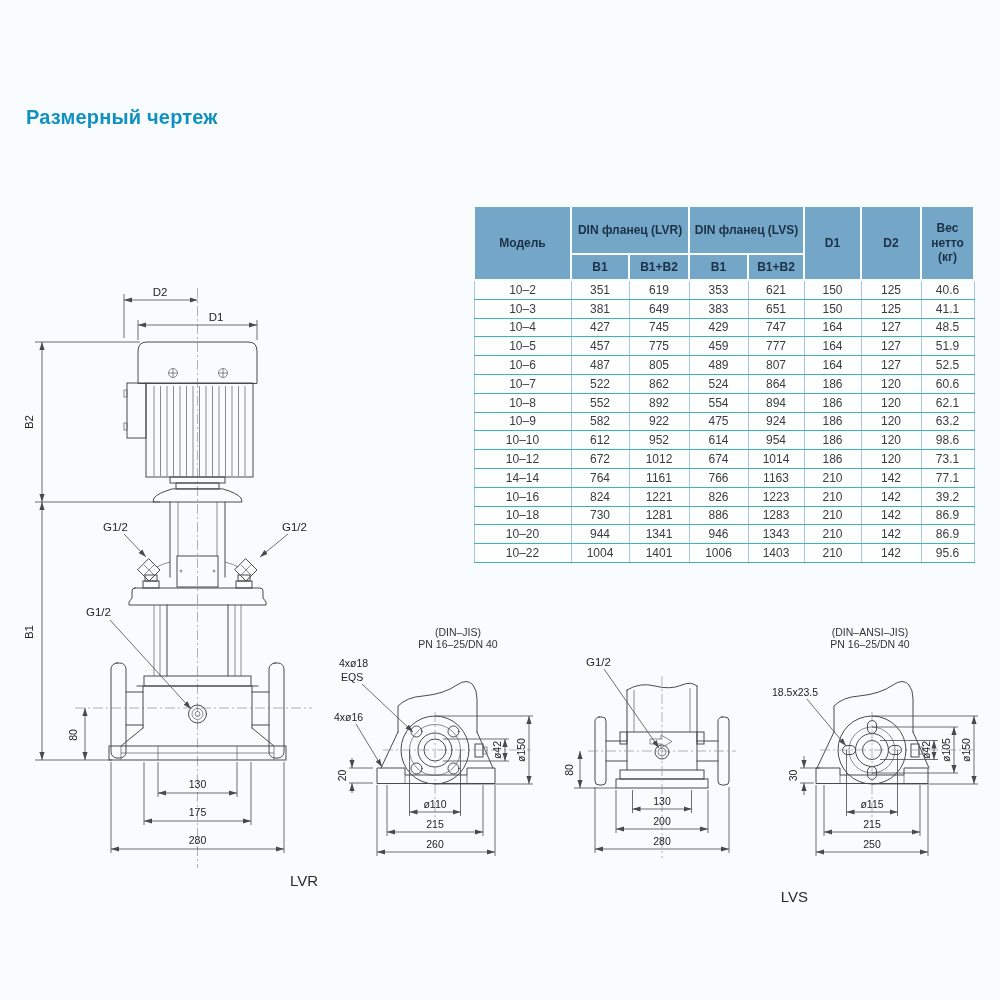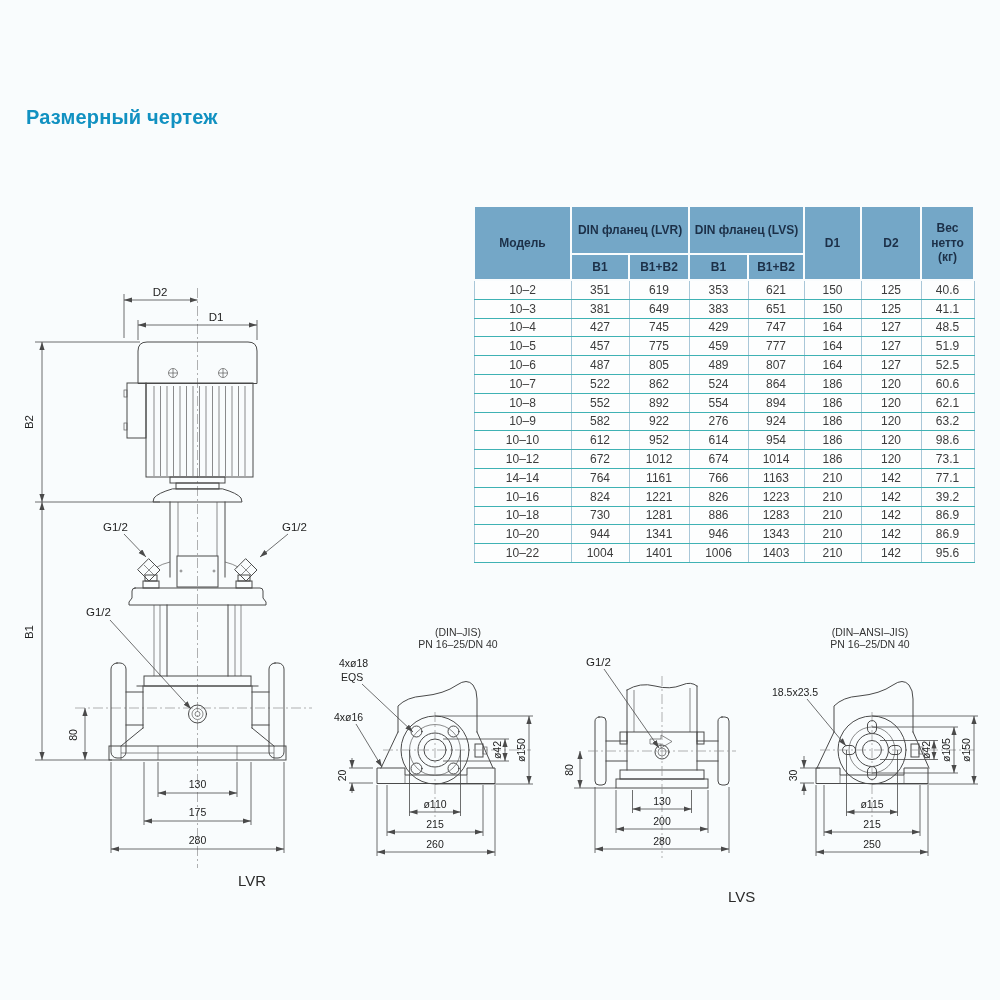--- a/index.html
+++ b/index.html
@@ -14,21 +14,21 @@
   #spec-table td{background:#fdfefe;color:#3c3c3c;font-size:12px;text-align:center;vertical-align:middle;height:17.8px;padding:0;border-top:1px solid #3fb2b4;border-bottom:1px solid #3fb2b4;border-left:1px solid #a9c7d8;border-right:1px solid #a9c7d8;}
   
   svg text{font-family:"Liberation Sans",sans-serif;fill:#222;}
   .dim{font-size:10.5px;}
   .dimL{font-size:11.5px;}
   .ttl{font-size:10.5px;fill:#333;}
   .s{stroke:#4a4a4a;stroke-width:1;fill:none;stroke-linecap:square;}
   .thin{stroke:#5a5a5a;stroke-width:0.7;fill:none;}
   .dl{stroke:#4a4a4a;stroke-width:0.8;fill:none;}
   .cl{stroke:#8f8f8f;stroke-width:0.7;fill:none;stroke-dasharray:10 3 2 3;}
-  .caption{font-size:15px;color:#2a2a2a;text-align:left;width:80px;}
+  .caption{font-size:15px;color:#2a2a2a;text-align:right;width:80px;}
 </style>
 </head>
 <body>
 
 <svg width="0" height="0" class="abs" aria-hidden="true">
   <defs>
     <marker id="arr" markerWidth="9" markerHeight="6" refX="8" refY="2.6" orient="auto-start-reverse" markerUnits="userSpaceOnUse">
       <path d="M0,0 L8,2.6 L0,5.2 Z" fill="#4a4a4a"></path>
     </marker>
   </defs>
@@ -131,21 +131,21 @@
         <td>554</td>
         <td>894</td>
         <td>186</td>
         <td>120</td>
         <td>62.1</td>
       </tr>
       <tr>
         <td>10–9</td>
         <td>582</td>
         <td>922</td>
-        <td>276</td>
+        <td>475</td>
         <td>924</td>
         <td>186</td>
         <td>120</td>
         <td>63.2</td>
       </tr>
       <tr>
         <td>10–10</td>
         <td>612</td>
         <td>952</td>
         <td>614</td>

